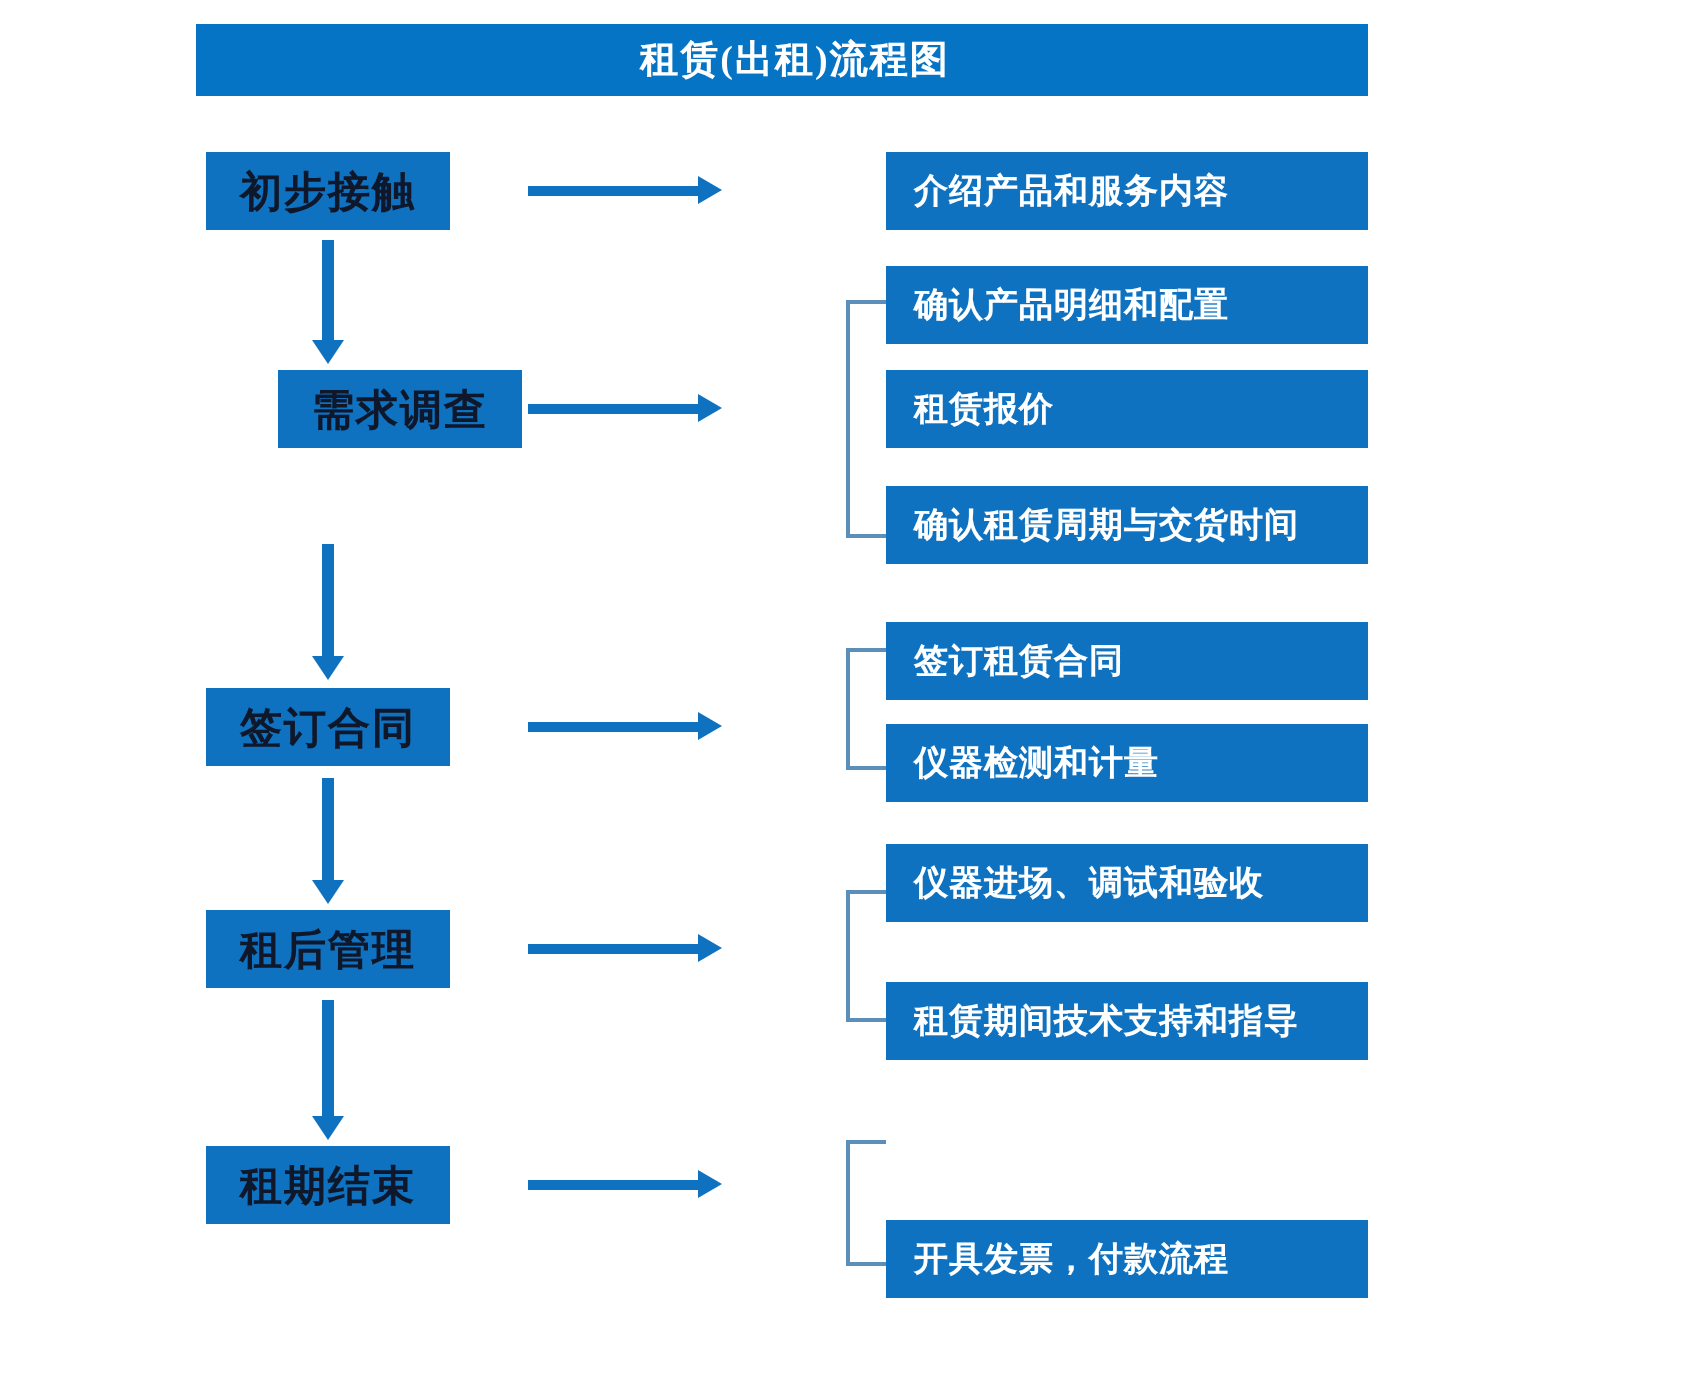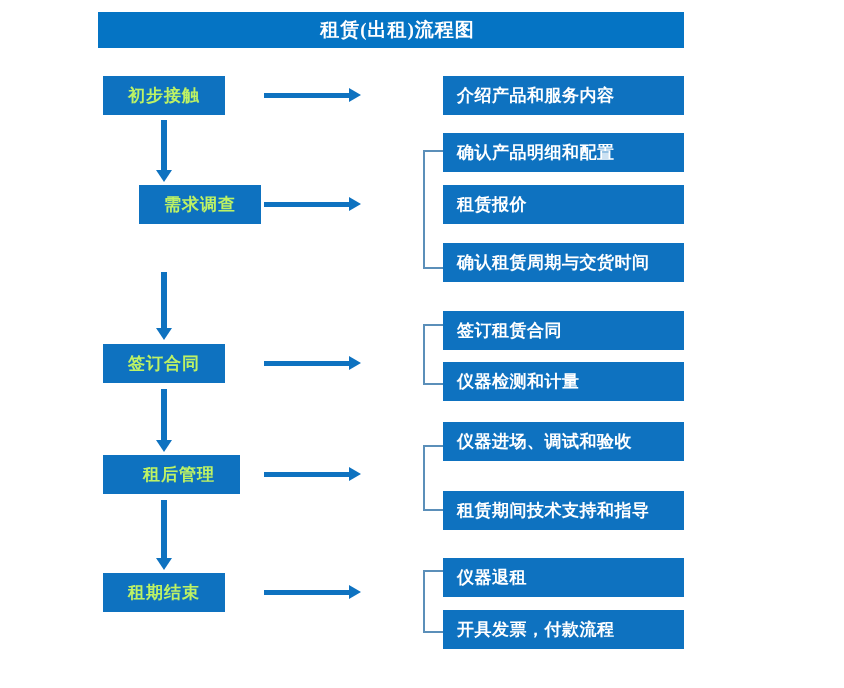--- a/index.html
+++ b/index.html
@@ -36,22 +36,22 @@
     font-family: "Liberation Serif", "DejaVu Serif", serif;
   }
 
   
   .stage-box {
     position: absolute;
     left: 103px;
     width: 122px;
     height: 39px;
     background: #0E72C0;
-    color: #bef264;
-    font-size: 17px;
+    color: #0f172a;
+    font-size: 21px;
     font-weight: bold;
     display: flex;
     align-items: center;
     justify-content: center;
     letter-spacing: 1px;
     font-family: "Liberation Serif", "DejaVu Serif", serif;
   }
 
   
   .detail-box {
@@ -131,21 +131,21 @@
 </head>
 <body>
 
 <div id="flowchart-root">
 
   <div class="title-bar">租赁(出租)流程图</div>
 
   <div class="stage-box" style="top:76px;">初步接触</div>
   <div class="stage-box" style="top:185px;margin-left:36px;">需求调查</div>
   <div class="stage-box" style="top:344px;">签订合同</div>
-  <div class="stage-box" style="top:455px;padding-left:15px;">租后管理</div>
+  <div class="stage-box" style="top:455px;">租后管理</div>
   <div class="stage-box" style="top:573px;">租期结束</div>
 
   <div class="v-arrow" style="left:156px; top:120px; height:62px;">
     <div class="shaft" style="height:50px;"></div>
     <div class="head"></div>
   </div>
   <div class="v-arrow" style="left:156px; top:272px; height:68px;">
     <div class="shaft" style="height:56px;"></div>
     <div class="head"></div>
   </div>
@@ -185,16 +185,15 @@
   <div class="bracket" style="top:570px; height:63px;"></div>
 
   <div class="detail-box" style="top:76px;">介绍产品和服务内容</div>
   <div class="detail-box" style="top:133px;">确认产品明细和配置</div>
   <div class="detail-box" style="top:185px;">租赁报价</div>
   <div class="detail-box" style="top:243px;">确认租赁周期与交货时间</div>
   <div class="detail-box" style="top:311px;">签订租赁合同</div>
   <div class="detail-box" style="top:422px;">仪器进场、调试和验收</div>
   <div class="detail-box" style="top:362px;">仪器检测和计量</div>
   <div class="detail-box" style="top:491px;">租赁期间技术支持和指导</div>
-  <div class="detail-box" style="top:558px;">仪器退租</div>
   <div class="detail-box" style="top:610px;">开具发票，付款流程</div>
 
 </div>
 
 </body></html>

